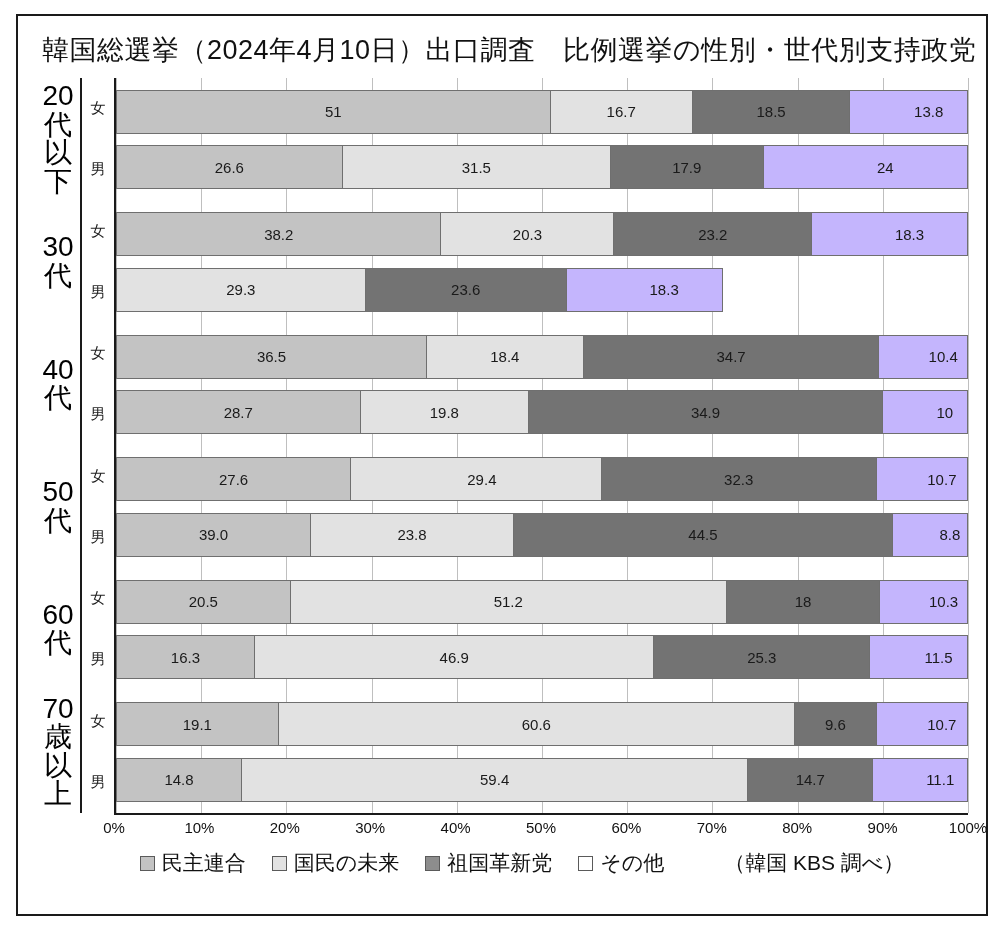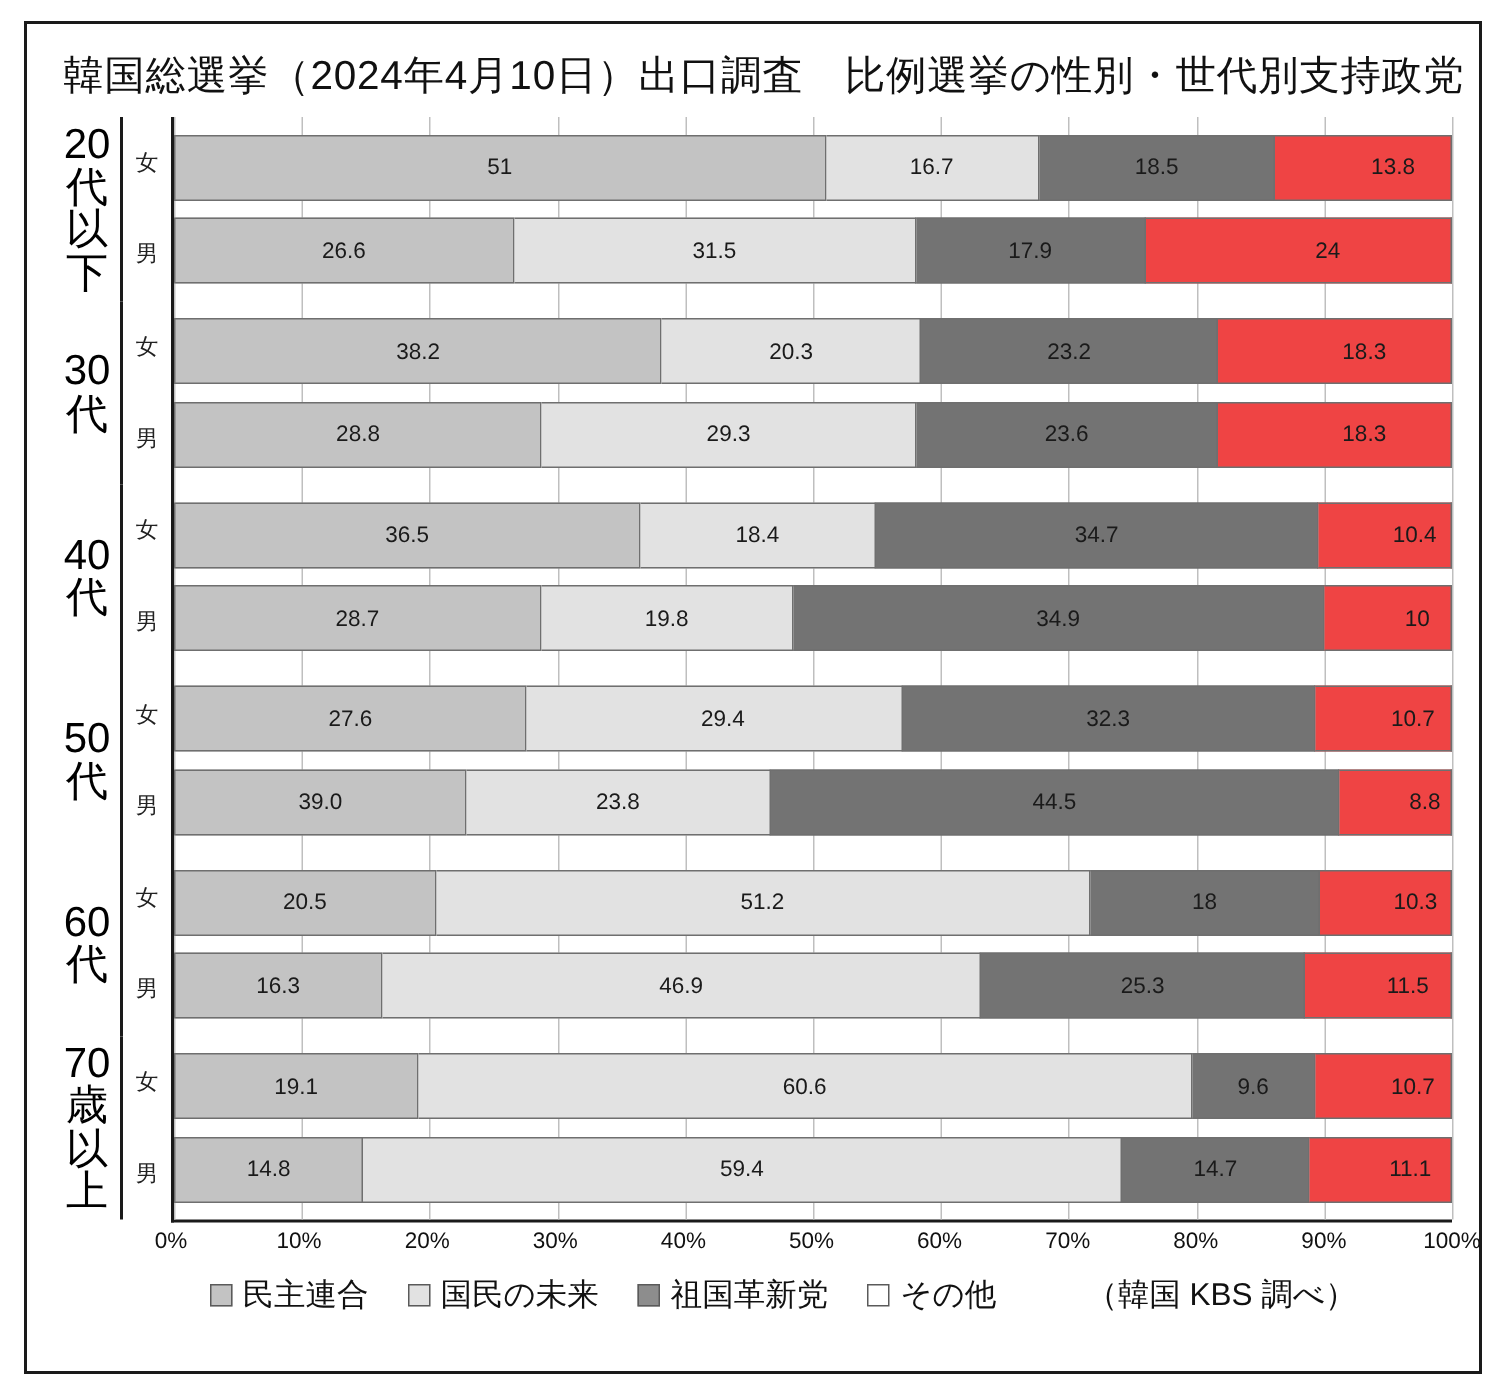--- a/index.html
+++ b/index.html
@@ -130,21 +130,21 @@
     box-sizing: border-box;
     border: 1px solid #6f6f6f;
     border-left-width: 0;
     overflow: hidden;
     white-space: nowrap;
   }
   .seg:first-child { border-left-width: 1px; }
   .seg.s0 { background: #c3c3c3; }
   .seg.s1 { background: #e2e2e2; }
   .seg.s2 { background: #737373; }
-  .seg.s3 { background: #ef4444; padding-left: 40px; }
+  .seg.s3 { background: #c4b5fd; padding-left: 40px; }
   
   .xaxis {
     display: flex;
     flex-direction: row;
   }
   .xaxis-spacer {
     width: 78px;
     flex: 0 0 78px;
   }
   .xticks {
@@ -310,21 +310,20 @@
               </div>
             </div>
             <div class="grow">
               <div class="bar">
                 <div class="seg s0" style="width: 38.2%;">38.2</div>
                 <div class="seg s1" style="width: 20.3%;">20.3</div>
                 <div class="seg s2" style="width: 23.2%;">23.2</div>
                 <div class="seg s3" style="width: 18.3%;">18.3</div>
               </div>
               <div class="bar">
-                <div class="seg s0" style="width: 28.8%;">28.8</div>
                 <div class="seg s1" style="width: 29.3%;">29.3</div>
                 <div class="seg s2" style="width: 23.6%;">23.6</div>
                 <div class="seg s3" style="width: 18.3%;">18.3</div>
               </div>
             </div>
             <div class="grow">
               <div class="bar">
                 <div class="seg s0" style="width: 36.5%;">36.5</div>
                 <div class="seg s1" style="width: 18.4%;">18.4</div>
                 <div class="seg s2" style="width: 34.7%;">34.7</div>

